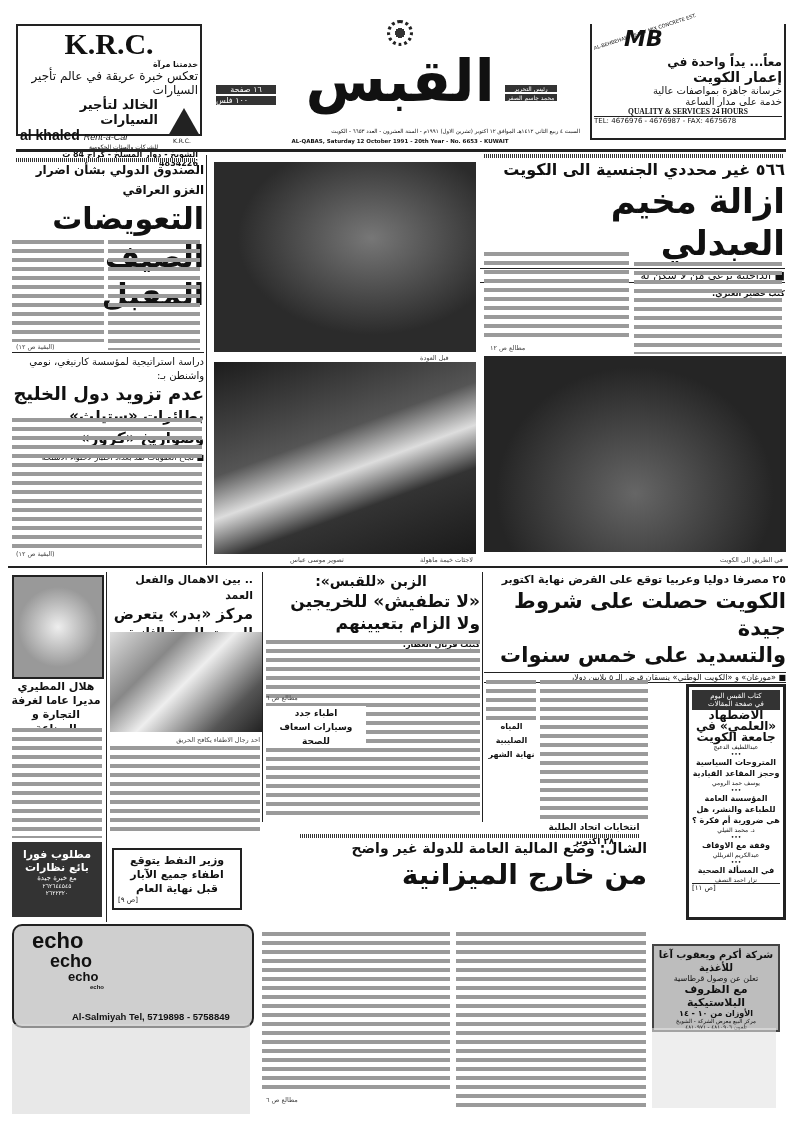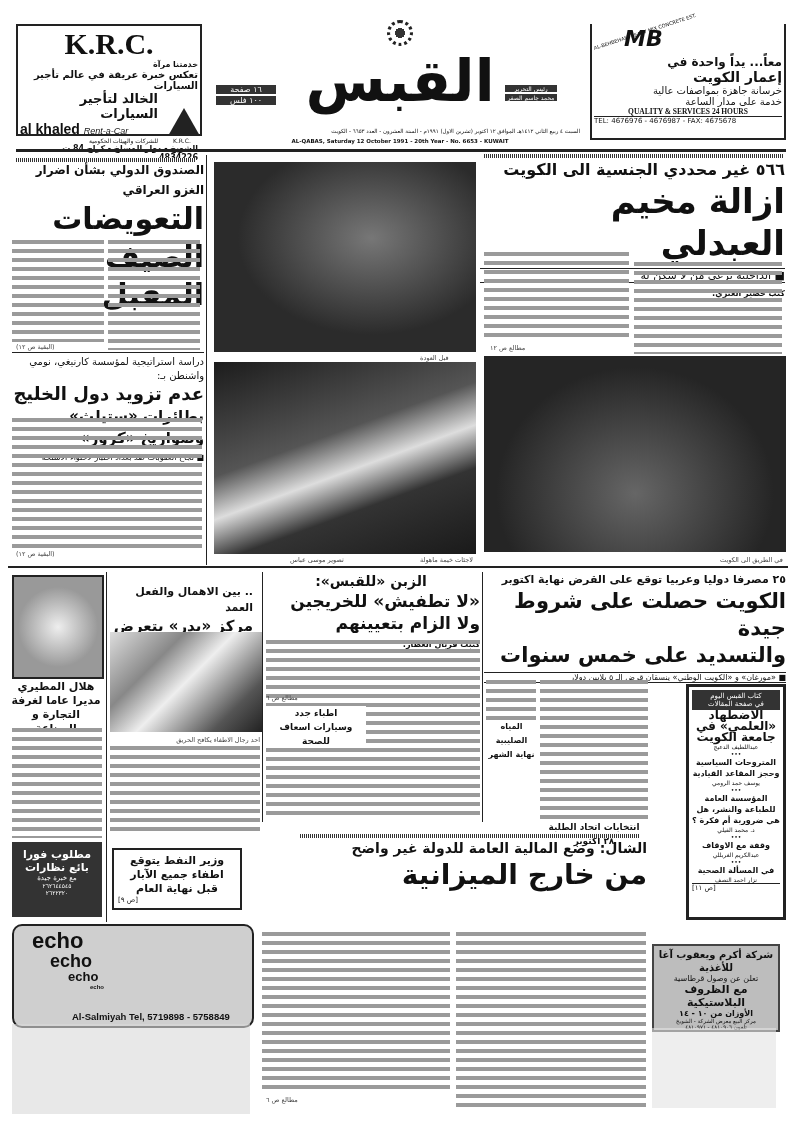--- a/index.html
+++ b/index.html
@@ -20,32 +20,32 @@
   .hatch{background:repeating-linear-gradient(90deg,#333 0 1px,#fff 1px 2px);height:4px;position:absolute;}
   .sq:before{content:"■ ";}
   .lines{background:repeating-linear-gradient(180deg,#9a9a9a 0 4px,transparent 4px 9px);}
 </style>
 </head>
 <body>
 
 <div class="abs box" style="left:16px;top:24px;width:186px;height:112px;padding:2px;">
   <div class="center" style="font-family:'Liberation Serif',serif;font-weight:bold;font-size:30px;line-height:32px;">K.R.C.</div>
   <div class="rtl" style="font-size:8px;font-weight:bold;">خدمتنا مرآة</div>
-  <div class="rtl" style="font-size:10px;font-weight:bold;">تعكس خبرة عريقة في عالم تأجير السيارات</div>
+  <div class="rtl" style="font-size:12px;font-weight:normal;">تعكس خبرة عريقة في عالم تأجير السيارات</div>
   <div class="abs" style="left:150px;top:82px;width:0;height:0;border-left:16px solid transparent;border-right:16px solid transparent;border-bottom:28px solid #222;"></div>
   <div class="rtl" style="font-size:13px;font-weight:900;margin-right:40px;">الخالد لتأجير السيارات</div>
   <div style="font-size:14px;font-weight:900;font-family:'Liberation Sans',sans-serif;"><span>al khaled</span> <i style="font-weight:normal;font-size:9px;">Rent-a-Car</i></div>
   <div class="rtl" style="font-size:6px;margin-right:40px;">للشركات والهيئات الحكومية</div>
   <div class="abs" style="left:155px;top:111px;font-size:6px;">K.R.C.</div>
   <div class="rtl" style="font-size:8px;font-weight:bold;direction:rtl;margin-left:37px;">الشويخ - دوار المسلخ - كراج 84 ت 4834226</div>
 </div>
 
 <div class="abs" style="left:208px;top:85px;width:60px;padding-left:8px;">
   <div style="background:#333;color:#fff;font-size:8px;text-align:center;margin-bottom:2px;">١٦ صفحة</div>
-  <div style="background:#333;color:#fff;font-size:8px;text-align:center;">١٠٠ فلس</div>
+  <div style="background:#333;color:#fff;font-size:8px;">١٠٠ فلس</div>
 </div>
 
 <div class="abs" style="left:300px;top:20px;width:200px;height:100px;text-align:center;">
   <div style="margin:0 auto;width:26px;height:26px;border-radius:50%;border:3px dotted #222;box-sizing:border-box;background:radial-gradient(circle,#333 35%,#fff 36%);"></div>
   <div style="font-size:58px;font-weight:900;line-height:70px;">القبس</div>
 </div>
 
 <div class="abs" style="left:505px;top:85px;width:52px;">
   <div style="background:#333;color:#fff;font-size:6px;text-align:center;margin-bottom:2px;">رئيس التحرير</div>
   <div style="background:#333;color:#fff;font-size:6px;text-align:center;">محمد جاسم الصقر</div>
@@ -118,21 +118,21 @@
 
 <div class="abs" style="left:12px;top:842px;width:90px;height:75px;background:#333;color:#fff;text-align:center;direction:rtl;">
   <div style="font-size:11px;font-weight:bold;margin-top:6px;">مطلوب فورا</div>
   <div style="font-size:11px;font-weight:bold;">بائع نظارات</div>
   <div style="font-size:7px;">مع خبرة جيدة</div>
   <div style="font-size:6px;">٢٦٢٦٤٤٥٤٥</div>
   <div style="font-size:6px;">٢٦٢٢٣٢٠</div>
 </div>
 
 <div class="rule" style="left:106px;top:572px;width:1px;height:350px;"></div>
-<div class="abs rtl" style="left:108px;top:572px;width:145px;margin-top:12px;">
+<div class="abs rtl" style="left:108px;top:572px;width:145px;">
   <div style="font-size:11px;font-weight:bold;line-height:16px;">.. بين الاهمال والفعل العمد</div>
   <div class="med" style="font-size:15px;line-height:20px;">مركز «بدر» يتعرض</div>
   <div class="med" style="font-size:13px;line-height:18px;">للحريق للمرة الثانية</div>
 </div>
 <div class="photo" style="left:110px;top:632px;width:152px;height:100px;background:linear-gradient(135deg,#ddd 0,#888 30%,#eee 50%,#555 80%,#222 100%);"></div>
 <div class="abs caption rtl" style="left:110px;top:736px;width:150px;">احد رجال الاطفاء يكافح الحريق</div>
 <div class="col-text lines" style="left:110px;top:746px;width:150px;height:90px;"></div>
 
 <div class="abs box rtl" style="left:112px;top:848px;width:130px;height:62px;padding:4px;text-align:center;">
   <div class="small-hl">وزير النفط يتوقع</div>

